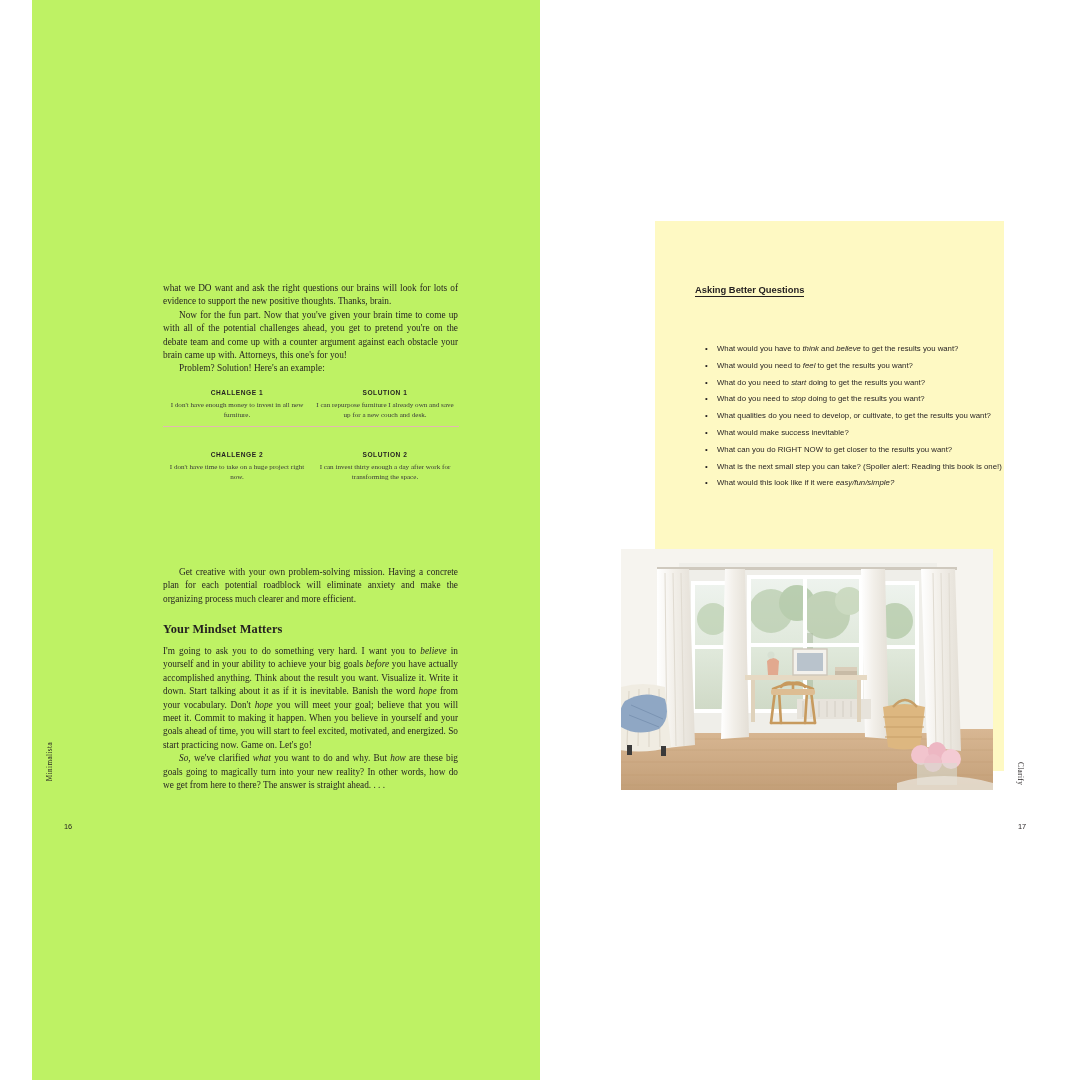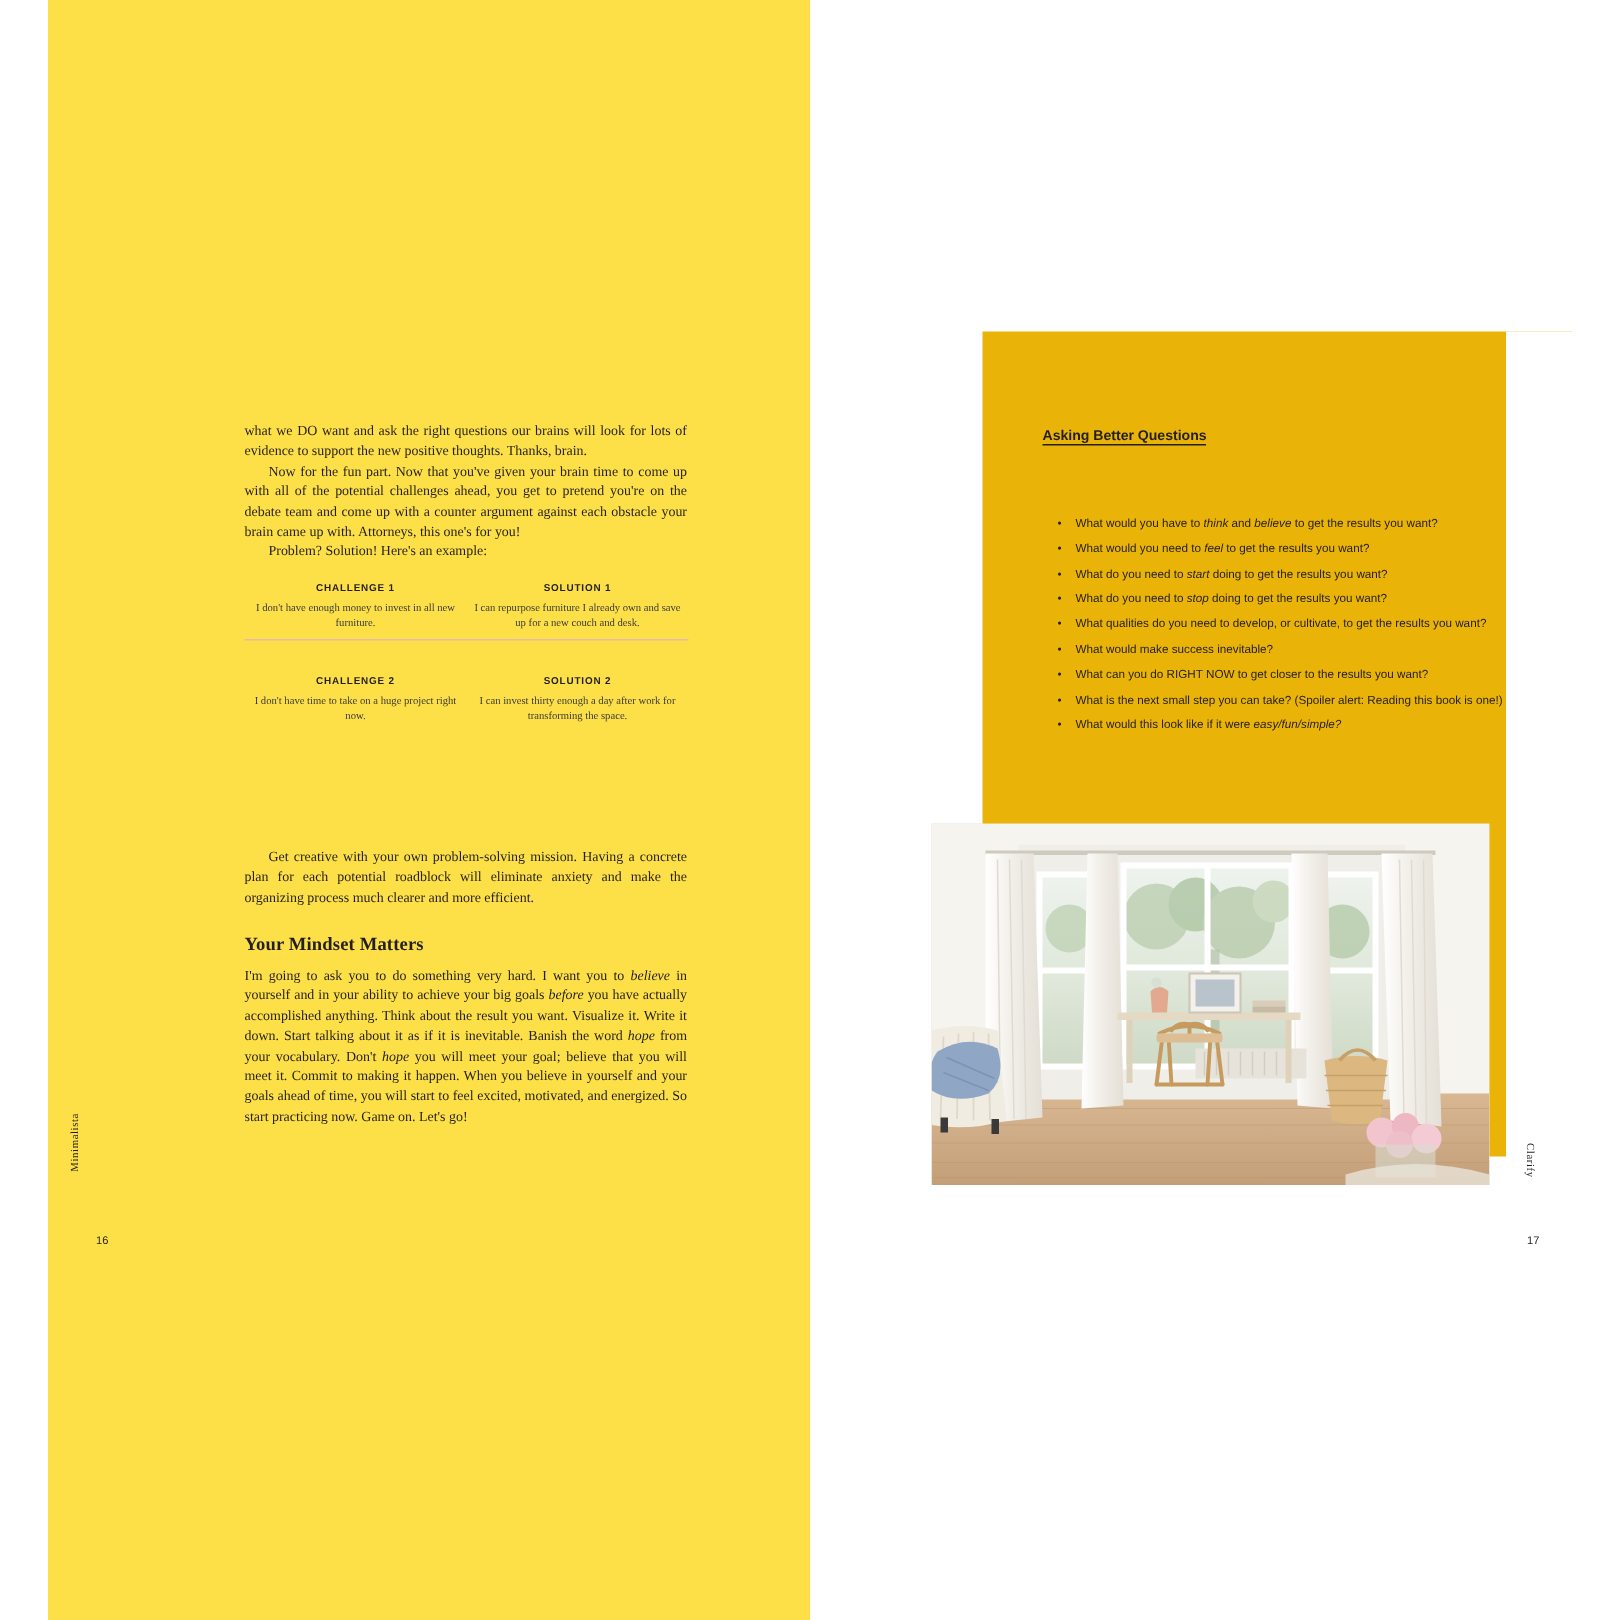--- a/index.html
+++ b/index.html
@@ -25,21 +25,21 @@
     height: 1080px;
   }
 
   
   .page-left {
     position: absolute;
     left: 32px;
     top: 0;
     width: 508px;
     height: 1080px;
-    background: #fde047;
+    background: #bef264;
   }
 
   .left-body {
     position: absolute;
     left: 131px;
     top: 282px;
     width: 295px;
   }
 
   .para {
@@ -134,21 +134,21 @@
     transform: rotate(180deg);
   }
 
   
   .page-right {
     position: absolute;
     left: 655px;
     top: 221px;
     width: 393px;
     height: 550px;
-    background: #eab308;
+    background: #fef9c3;
   }
   .page-right-white-edge {
     position: absolute;
     left: 1004px;
     top: 221px;
     width: 44px;
     height: 641px;
     background: #ffffff;
   }
 
@@ -274,20 +274,21 @@
     </div>
 
     <div class="after-table">
       <p class="para" style="text-indent:16px;">Get creative with your own problem-solving mission. Having a concrete plan for each potential roadblock will eliminate anxiety and make the organizing process much clearer and more efficient.</p>
     </div>
 
     <div class="section-head">Your Mindset Matters</div>
 
     <div class="mindset-body">
       <p class="para">I'm going to ask you to do something very hard. I want you to <i>believe</i> in yourself and in your ability to achieve your big goals <i>before</i> you have actually accomplished anything. Think about the result you want. Visualize it. Write it down. Start talking about it as if it is inevitable. Banish the word <i>hope</i> from your vocabulary. Don't <i>hope</i> you will meet your goal; believe that you will meet it. Commit to making it happen. When you believe in yourself and your goals ahead of time, you will start to feel excited, motivated, and energized. So start practicing now. Game on. Let's go!</p>
+      <p class="para"><i>So,</i> we've clarified <i>what</i> you want to do and why. But <i>how</i> are these big goals going to magically turn into your new reality? In other words, how do we get from here to there? The answer is straight ahead. . . .</p>
     </div>
 
   </div>
 
   <div class="runhead-left">Minimalista</div>
   <div class="folio-left">16</div>
 
   <div class="page-right">
 
     <div class="box-title">Asking Better Questions</div>

